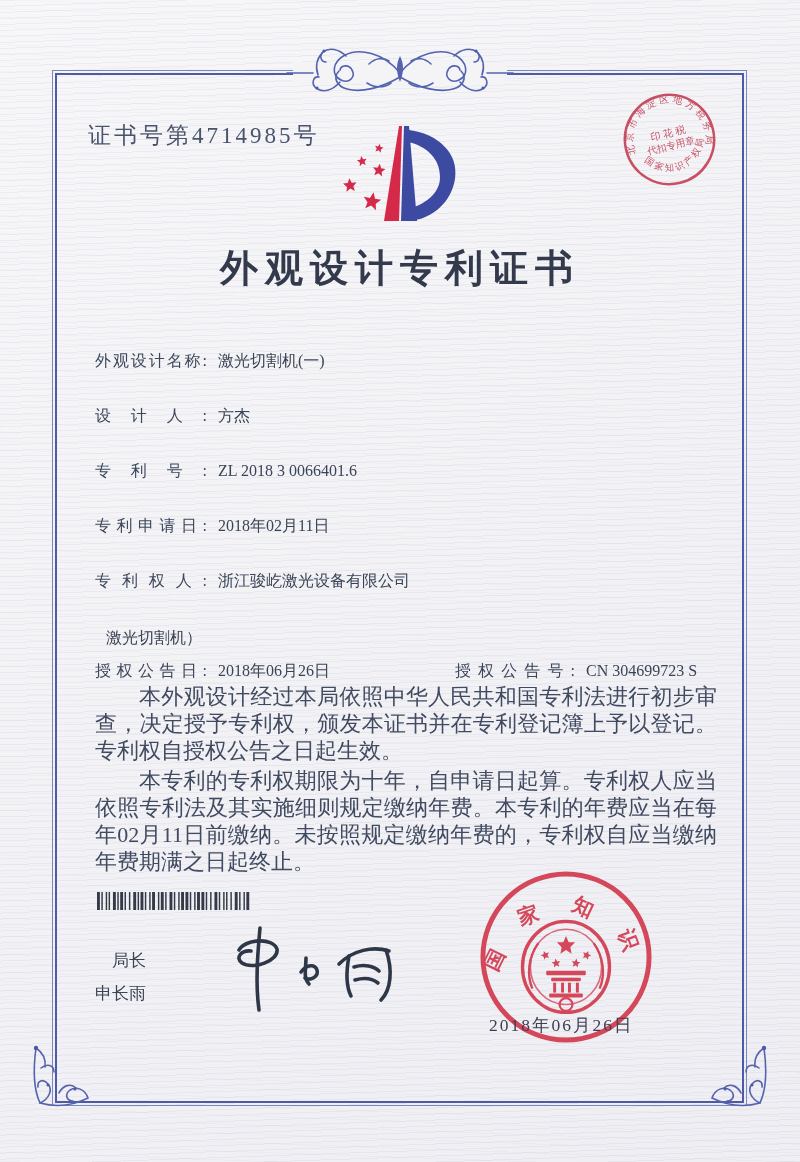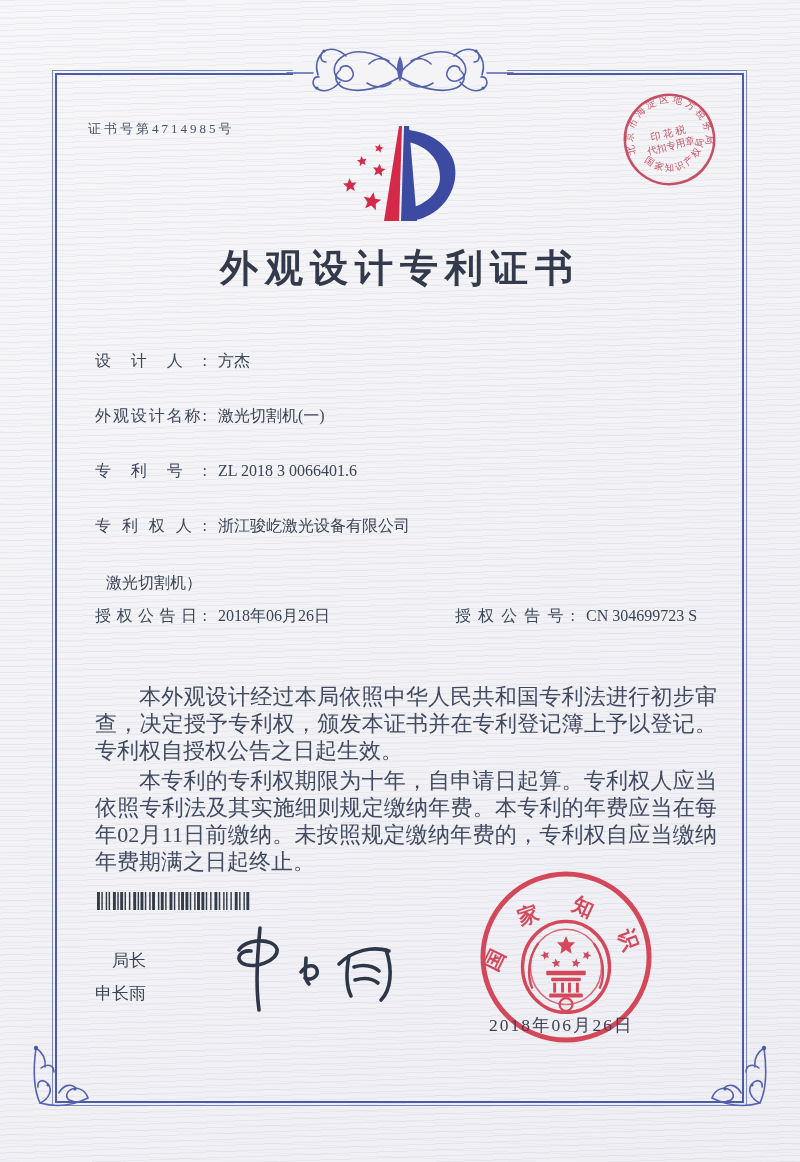--- a/index.html
+++ b/index.html
@@ -19,21 +19,21 @@
       repeating-linear-gradient(178deg, rgba(150,160,200,0.10) 0 1px, rgba(255,255,255,0) 1px 6px),
       repeating-linear-gradient(182deg, rgba(190,160,190,0.06) 0 1px, rgba(255,255,255,0) 1px 9px);
     mix-blend-mode:multiply;
   }
   .frame{position:absolute;left:52px;top:70px;right:53px;bottom:56px;border:1px solid #7a86c0;}
   .frame-inner{position:absolute;inset:2px;border:2px solid #4c5aa7;}
   .ornament-top{position:absolute;left:283px;top:42px;width:234px;height:58px;}
   .flourish{position:absolute;width:72px;height:72px;}
   .flourish.bl{left:28px;top:1040px;}
   .flourish.br{left:700px;top:1040px;transform:scaleX(-1);}
-  .cert-no{position:absolute;left:88px;top:120px;font-size:13px;letter-spacing:3px;color:#49536b;}
+  .cert-no{position:absolute;left:88px;top:120px;font-size:23px;letter-spacing:3px;color:#49536b;}
   .logo{position:absolute;left:343px;top:122px;width:122px;height:114px;}
   .tax-stamp{position:absolute;left:621px;top:91px;width:97px;height:97px;opacity:.88;}
   .title{position:absolute;left:0;top:243px;width:100%;text-align:center;
          font-size:38px;font-weight:600;letter-spacing:7px;color:#323a4b;}
   .fields{position:absolute;left:95px;top:350px;width:622px;font-size:16px;}
   .row{margin-bottom:33px;line-height:22px;}
   .lbl{display:inline-block;width:112px;text-align:justify;text-align-last:justify;vertical-align:top;color:#3c465a;}
   .val{display:inline-block;padding-left:11px;vertical-align:top;color:#3a4456;}
   .addr-row{margin-bottom:9px;display:flex;}
   .addr-val{padding-left:11px;line-height:26px;}
@@ -149,27 +149,30 @@
       </text>
       <text x="50" y="47" font-size="10.5" text-anchor="middle" font-family="Liberation Serif, serif">印 花 税</text>
       <text x="50" y="60" font-size="10" text-anchor="middle" font-family="Liberation Serif, serif">代扣专用章</text>
     </g>
   </svg>
 
   <div class="title">外观设计专利证书</div>
 
   <div class="fields">
     <div class="row">
+      <span class="lbl">外观设计名称:</span><span class="val">激光切割机(一)</span>
+    </div>
+    <div class="row">
       <span class="lbl">设计人:</span><span class="val">方杰</span>
     </div>
     <div class="row">
-      <span class="lbl">外观设计名称:</span><span class="val">激光切割机(一)</span>
-    </div>
-    <div class="row">
       <span class="lbl">专利号:</span><span class="val">ZL 2018 3 0066401.6</span>
+    </div>
+    <div class="row">
+      <span class="lbl">专利申请日:</span><span class="val">2018年02月11日</span>
     </div>
     <div class="row">
       <span class="lbl">专利权人:</span><span class="val">浙江骏屹激光设备有限公司</span>
     </div>
     <div class="row addr-row">
       <div class="addr-val">
         <div>激光切割机）</div>
       </div>
     </div>
     <div class="row grant-row">

